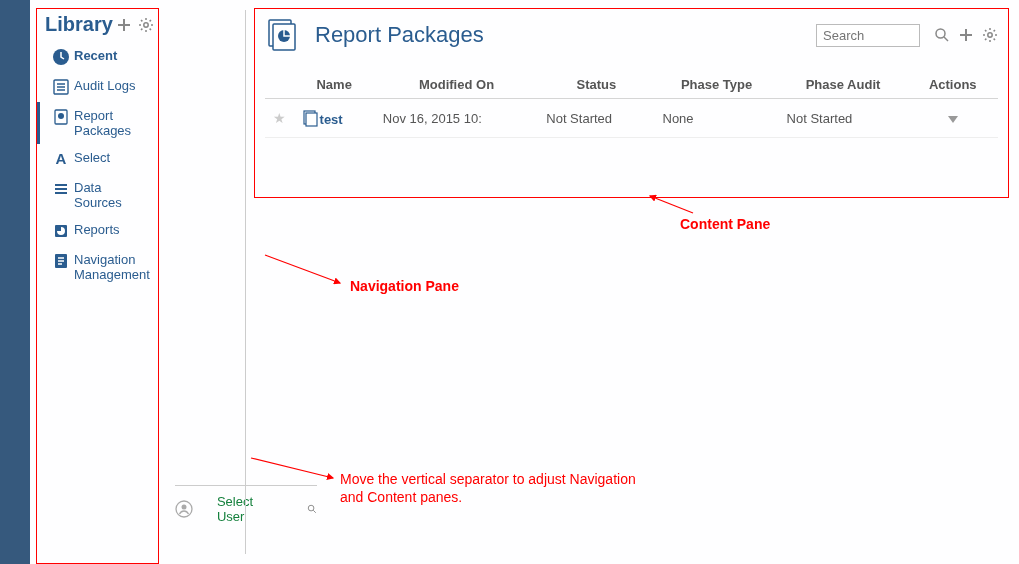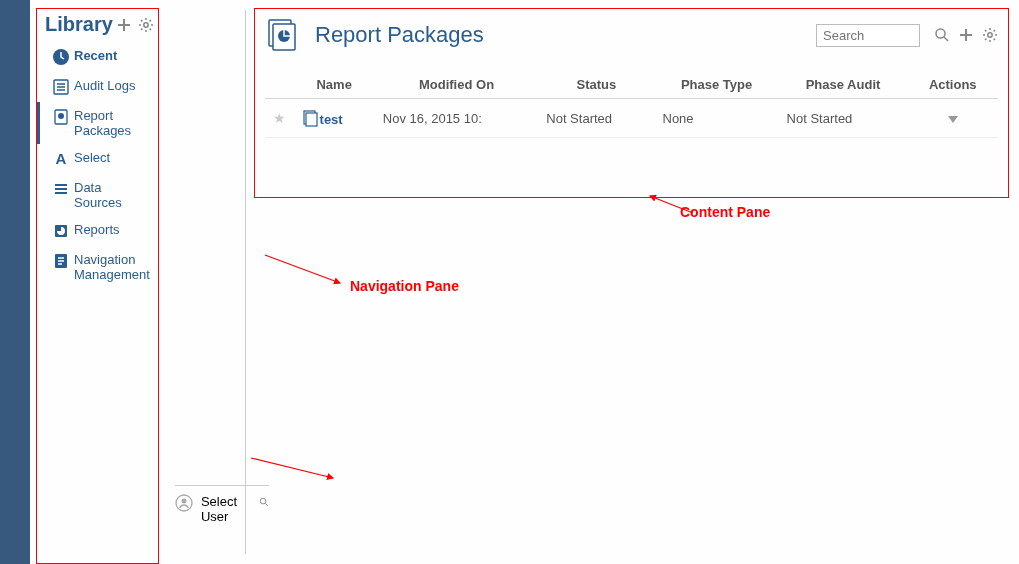--- a/index.html
+++ b/index.html
@@ -14,21 +14,21 @@
 .lib-icons{display:flex;gap:6px;align-items:center}
 .icon-btn{width:16px;height:16px;display:inline-flex;align-items:center;justify-content:center;color:#888;cursor:pointer;font-size:16px}
 .nav-item{display:flex;align-items:flex-start;gap:4px;padding:6px 8px 6px 12px;color:#2a5c8f;font-size:13px;cursor:pointer;border-left:3px solid transparent}
 .nav-item.current{font-weight:bold}
 .nav-item.selected{border-left:3px solid #2a5c8f}
 .nav-icon{width:18px;height:18px;display:inline-flex;align-items:center;justify-content:center;color:#2a5c8f}
 .nav-icon svg{width:18px;height:18px}
 .user-lib{margin-top:auto;padding:10px 12px 40px 12px}
 .user-lib hr{border:none;border-top:1px solid #ccc;margin-bottom:8px}
 .user-title{font-size:17px;font-weight:bold;color:#6d6d6d;margin-bottom:8px}
-.user-row{display:flex;gap:8px;color:#000000;font-size:13px}
+.user-row{display:flex;align-items:center;gap:24px;color:#15803d;font-size:13px}
 .user-row .spacer{flex:1}
 .vsep{width:1px;background:#ccc;margin:10px 0;cursor:ew-resize}
 .content{flex:1;padding:8px 10px 0 8px}
 .content-box{border:1px solid red;padding:8px 10px;min-height:190px}
 .c-header{display:flex;align-items:center;gap:14px;margin-bottom:18px}
 .c-title{font-size:22px;color:#2a5c8f}
 .c-header .spacer{flex:1}
 .search-box{border:1px solid #bbb;padding:3px 6px;font-size:13px;width:104px;color:#737373}
 .c-icons{display:flex;gap:8px;align-items:center}
 .big-icon{width:36px;height:36px}
@@ -236,25 +236,26 @@
     <div class="annot" style="left:320px;top:278px">Navigation Pane</div>
 
     <svg class="arrow" style="left:615px;top:193px;width:55px;height:25px">
         <defs>
           <marker id="ah2" markerWidth="6" markerHeight="6" refX="5" refY="3" orient="auto">
             <path d="M0 0L6 3L0 6z" fill="red"></path>
           </marker>
         </defs>
         <line x1="48" y1="20" x2="5" y2="3" stroke="red" stroke-width="1.2" marker-end="url(#ah2)"></line>
       </svg>
-    <div class="annot" style="left:650px;top:204px">Content Pane</div>
+    <div class="annot" style="left:650px;top:216px">Content Pane</div>
 
     <svg class="arrow" style="left:215px;top:455px;width:100px;height:30px">
         <defs>
           <marker id="ah3" markerWidth="6" markerHeight="6" refX="5" refY="3" orient="auto">
             <path d="M0 0L6 3L0 6z" fill="red"></path>
           </marker>
         </defs>
         <line x1="6" y1="3" x2="88" y2="23" stroke="red" stroke-width="1.2" marker-end="url(#ah3)"></line>
       </svg>
+    <div class="annot" style="left:310px;top:470px;width:320px;font-weight:normal;line-height:1.3">Move the vertical separator to adjust Navigation and Content panes.</div>
 
   </div>
 </div>
 
 </body></html>

